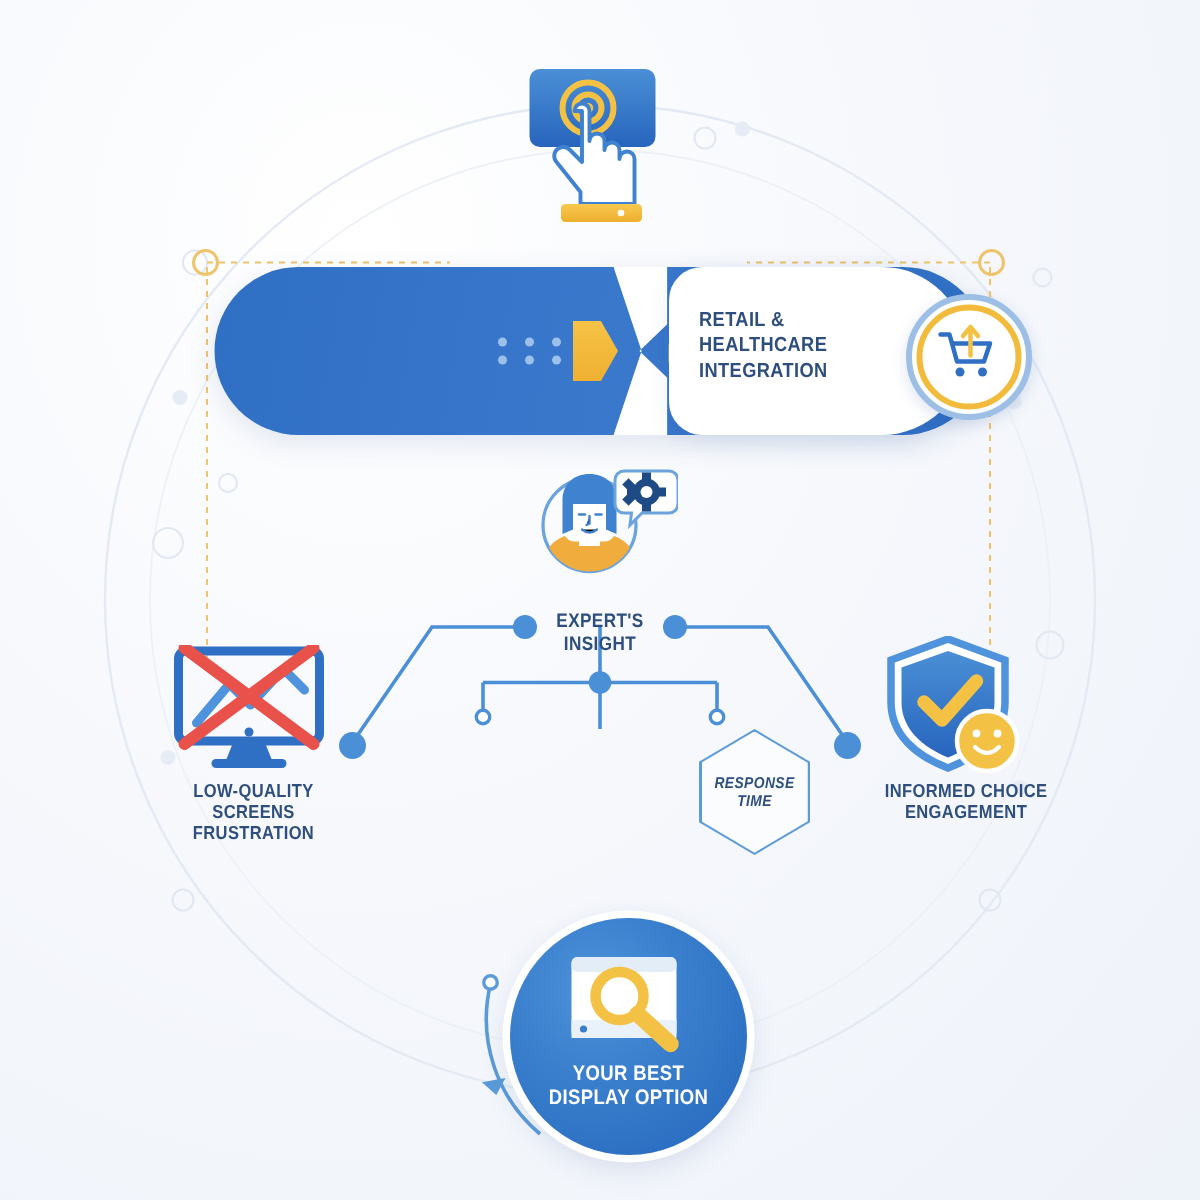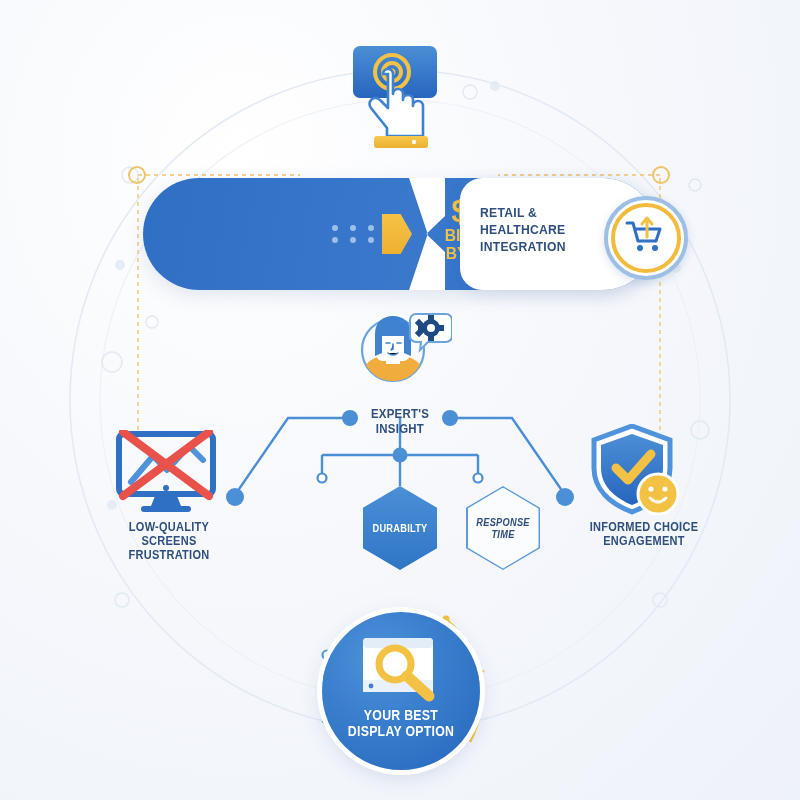--- a/index.html
+++ b/index.html
@@ -68,21 +68,21 @@
     height: 112px;
     background: #ffffff;
     box-shadow: 0 4px 16px rgba(40,80,150,.10);
   }
   #card-left {
     left: 0;
     width: 162px;
     border-radius: 56px 22px 22px 56px;
   }
   #card-right {
-    right: 0;
+    right: 14px;
     width: 198px;
     border-radius: 22px 56px 56px 22px;
     margin-left: 24px;
   }
   #card-left-title {
     position: absolute;
     top: 16px;
     left: 0;
     width: 162px;
     font-size: 14px;
@@ -258,21 +258,21 @@
   
   #bad-screen { position: absolute; left: 113px; top: 430px; width: 106px; height: 82px; }
   #bad-label  { position: absolute; left: 95px; top: 520px; width: 148px; font-size: 12.5px; }
 
   #shield { position: absolute; left: 588px; top: 424px; width: 96px; height: 94px; }
   #good-label { position: absolute; left: 570px; top: 520px; width: 148px; font-size: 12.5px; }
 
   
   #bottom-circle {
     position: absolute;
-    left: 322px;
+    left: 340px;
     top: 612px;
     width: 158px;
     height: 158px;
     border-radius: 50%;
     background: radial-gradient(circle at 36% 30%, #4d92d8 0%, #3a7fcd 40%, #2567bd 100%);
     box-shadow: 0 0 0 5px #ffffff, 0 6px 22px rgba(40,80,150,.18);
   }
   #display-glyph {
     position: absolute;
     left: 39px;
@@ -452,26 +452,20 @@
       <rect x="73" y="6" width="6" height="20" transform="rotate(-45 76 16)"></rect>
     </g>
     <circle cx="83" cy="16" r="4" fill="#ffffff"></circle>
   </svg>
   <div id="expert-title" class="lbl">
     <div>EXPERT'S</div>
     <div>INSIGHT</div>
   </div>
 
 
-  <div id="hex-dura" class="hex filled">
-    <div class="shape"></div>
-    <div class="txt lbl">
-      <div>DURABILTY</div>
-    </div>
-  </div>
 
   <div id="hex-resp" class="hex outline">
     <div class="shape"></div>
     <div class="txt lbl">
       <div>RESPONSE</div>
       <div>TIME</div>
     </div>
   </div>
 
   <svg id="bad-screen" viewBox="0 0 106 82">

